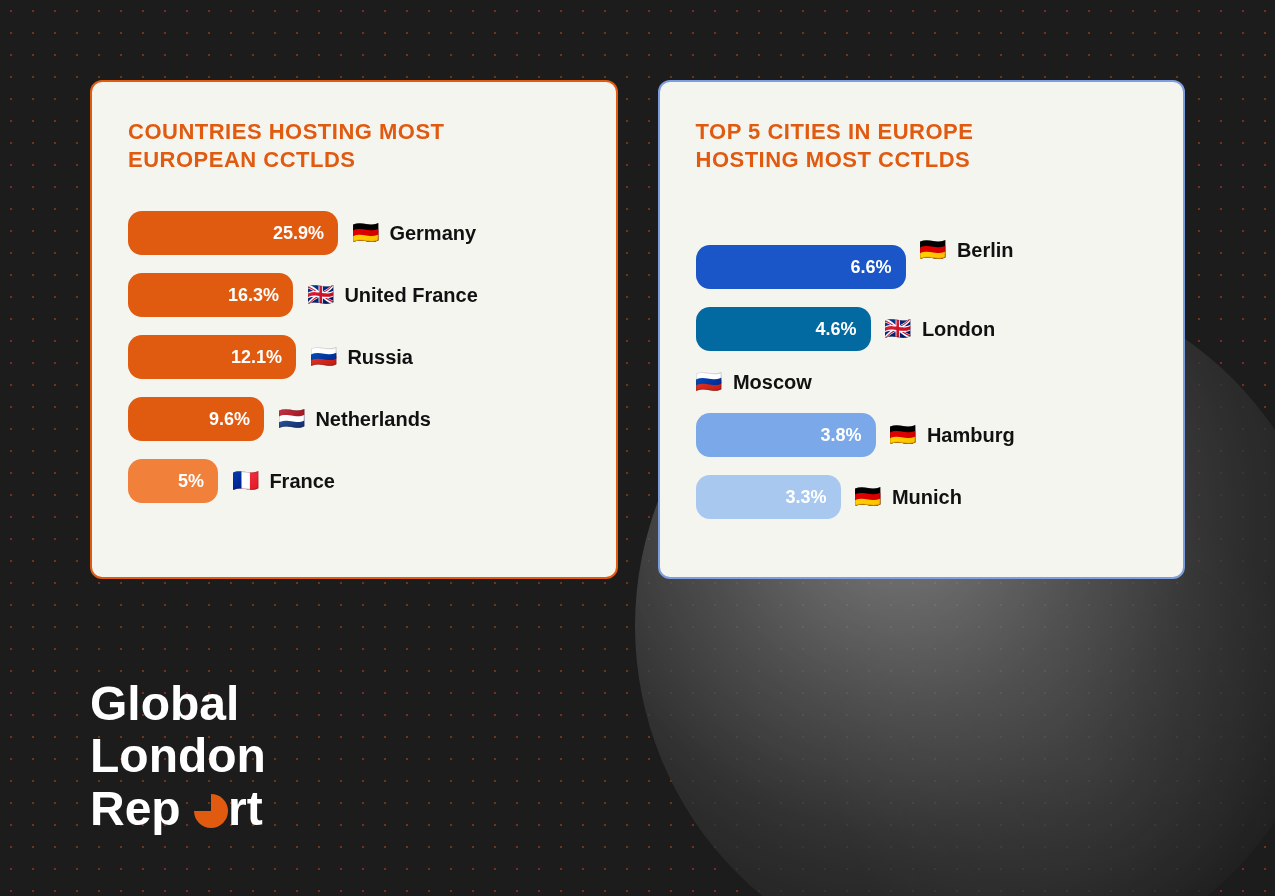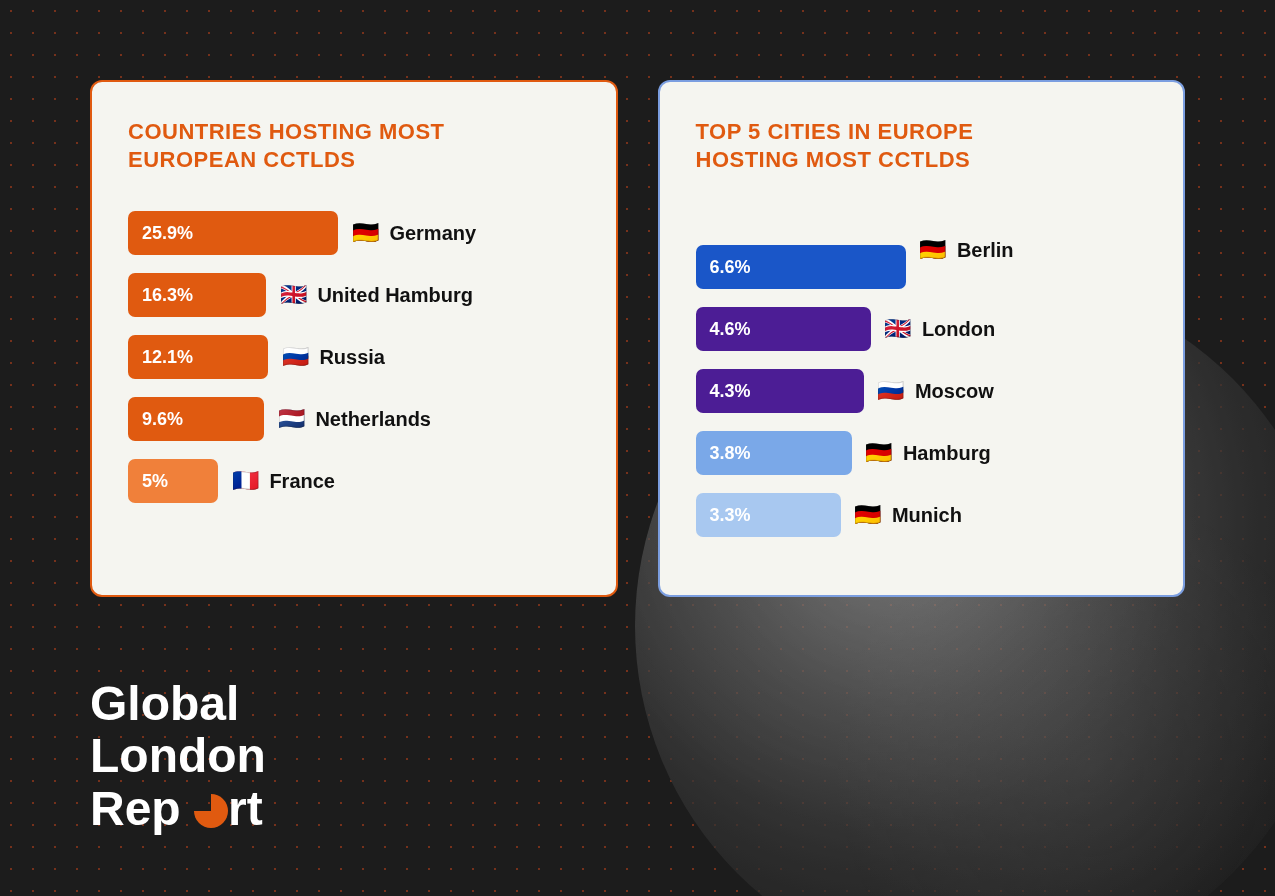--- a/index.html
+++ b/index.html
@@ -92,35 +92,35 @@
     .bar-row {
       display: flex;
       align-items: center;
       margin-bottom: 18px;
       gap: 14px;
     }
 
     .bar-label {
       display: flex;
       align-items: center;
-      justify-content: flex-start;
+      justify-content: flex-end;
       height: 44px;
-      border-radius: 7px;
+      border-radius: 14px;
       padding: 0 14px;
       font-size: 18px;
       font-weight: 900;
       color: white;
       white-space: nowrap;
       min-width: 90px;
     }
 
     .bar-orange { background-color: #e05a10; }
     .bar-orange-light { background-color: #f0803a; }
     .bar-blue-dark { background-color: #1a56c8; margin-top: 34px; }
-    .bar-blue-mid { background-color: #4c1d95; }
+    .bar-blue-mid { background-color: #0369a1; }
     .bar-blue-light { background-color: #7aa8e8; }
     .bar-blue-lighter { background-color: #a8c8f0; }
 
     .country-info {
       display: flex;
       align-items: center;
       gap: 10px;
       font-size: 20px;
       font-weight: 900;
       color: #111;
@@ -165,31 +165,31 @@
       <div class="bar-label bar-orange" style="width:210px">
         <span>25.9%</span>
       </div>
       <div class="country-info">
         <span class="flag">🇩🇪</span>
         <span>Germany</span>
       </div>
     </div>
 
     <div class="bar-row">
-      <div class="bar-label bar-orange" style="width:138px">
+      <div class="bar-label bar-orange" style="width:165px">
         <span>16.3%</span>
       </div>
       <div class="country-info">
         <span class="flag">🇬🇧</span>
-        <span>United Hamburg</span>
-      </div>
-    </div>
-
-    <div class="bar-row">
-      <div class="bar-label bar-orange" style="width:140px">
+        <span>United France</span>
+      </div>
+    </div>
+
+    <div class="bar-row">
+      <div class="bar-label bar-orange" style="width:168px">
         <span>12.1%</span>
       </div>
       <div class="country-info">
         <span class="flag">🇷🇺</span>
         <span>Russia</span>
       </div>
     </div>
 
     <div class="bar-row">
       <div class="bar-label bar-orange" style="width:136px">
@@ -231,31 +231,28 @@
       <div class="bar-label bar-blue-mid" style="width:175px">
         <span>4.6%</span>
       </div>
       <div class="country-info">
         <span class="flag">🇬🇧</span>
         <span>London</span>
       </div>
     </div>
 
     <div class="bar-row">
-      <div class="bar-label bar-blue-mid" style="width:168px">
-        <span>4.3%</span>
-      </div>
       <div class="country-info">
         <span class="flag">🇷🇺</span>
         <span>Moscow</span>
       </div>
     </div>
 
     <div class="bar-row">
-      <div class="bar-label bar-blue-light" style="width:156px">
+      <div class="bar-label bar-blue-light" style="width:180px">
         <span>3.8%</span>
       </div>
       <div class="country-info">
         <span class="flag">🇩🇪</span>
         <span>Hamburg</span>
       </div>
     </div>
 
     <div class="bar-row">
       <div class="bar-label bar-blue-lighter" style="width:145px">

